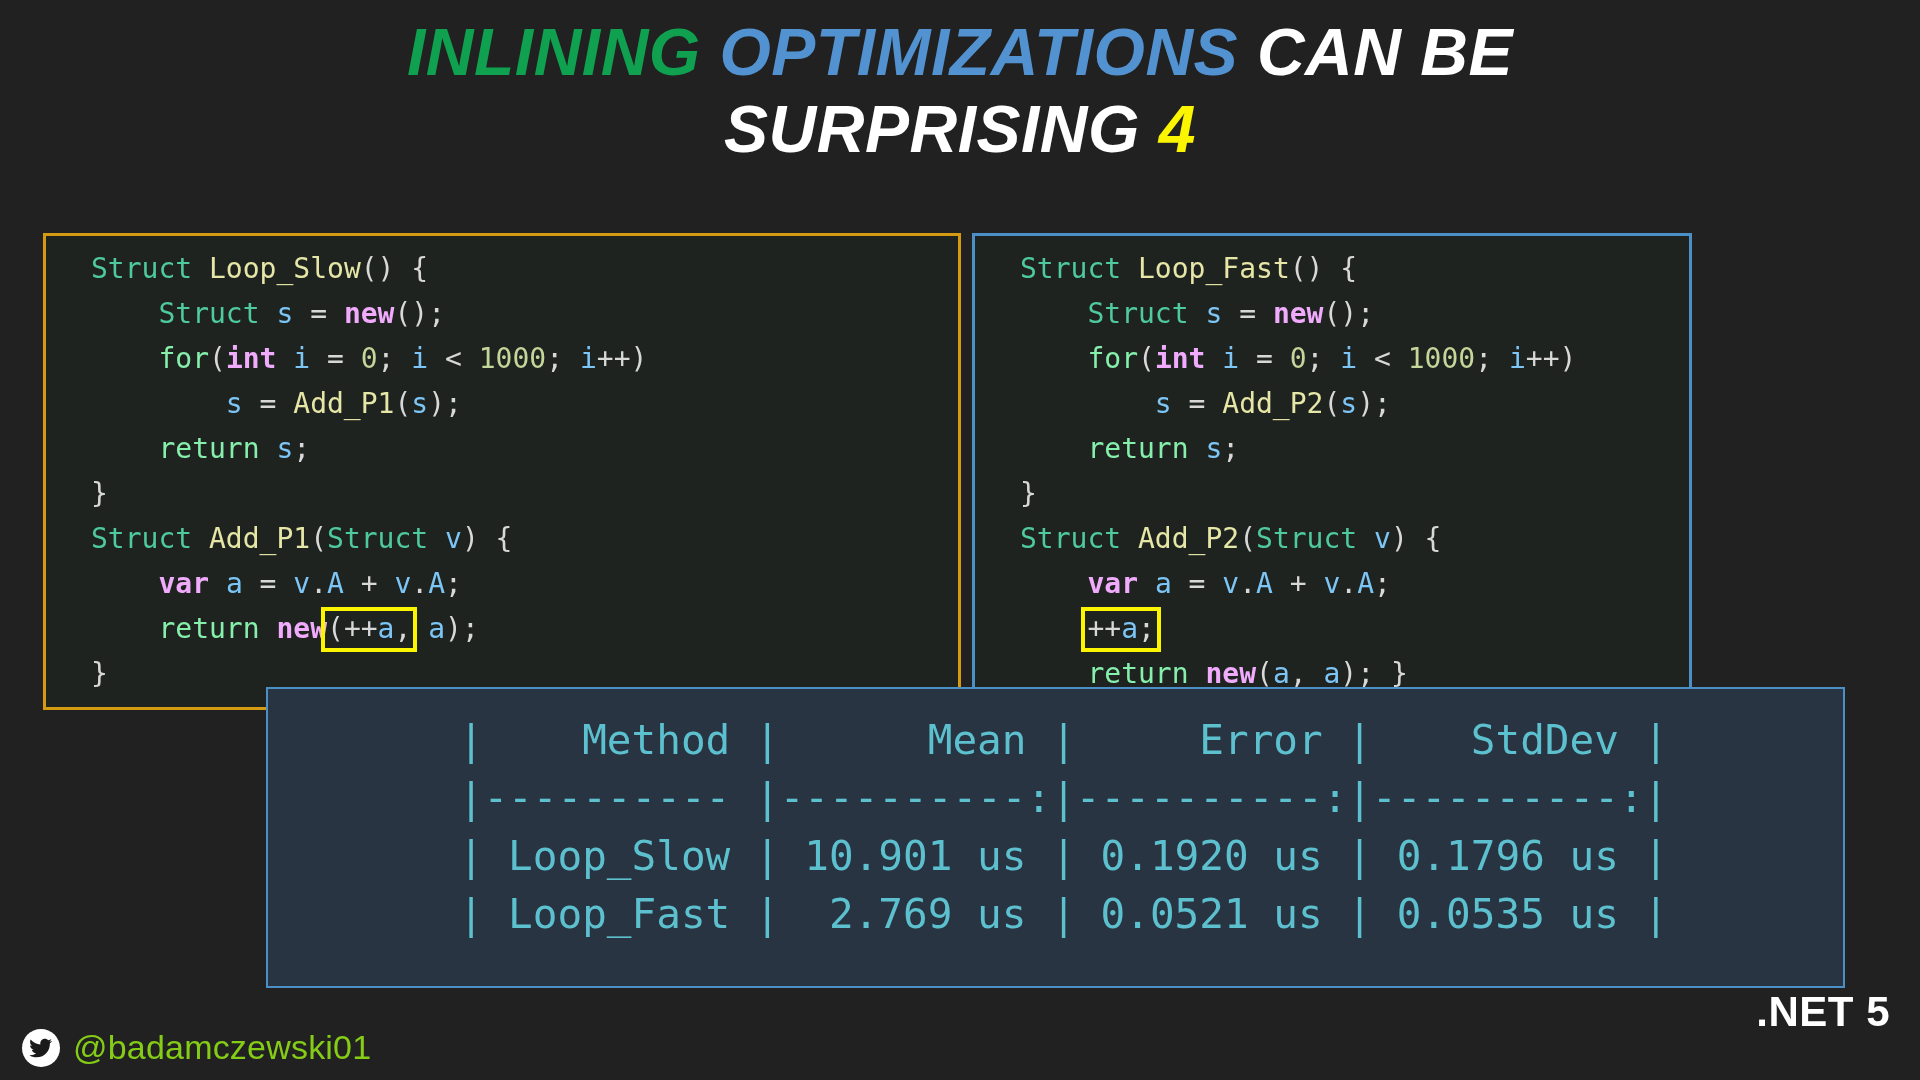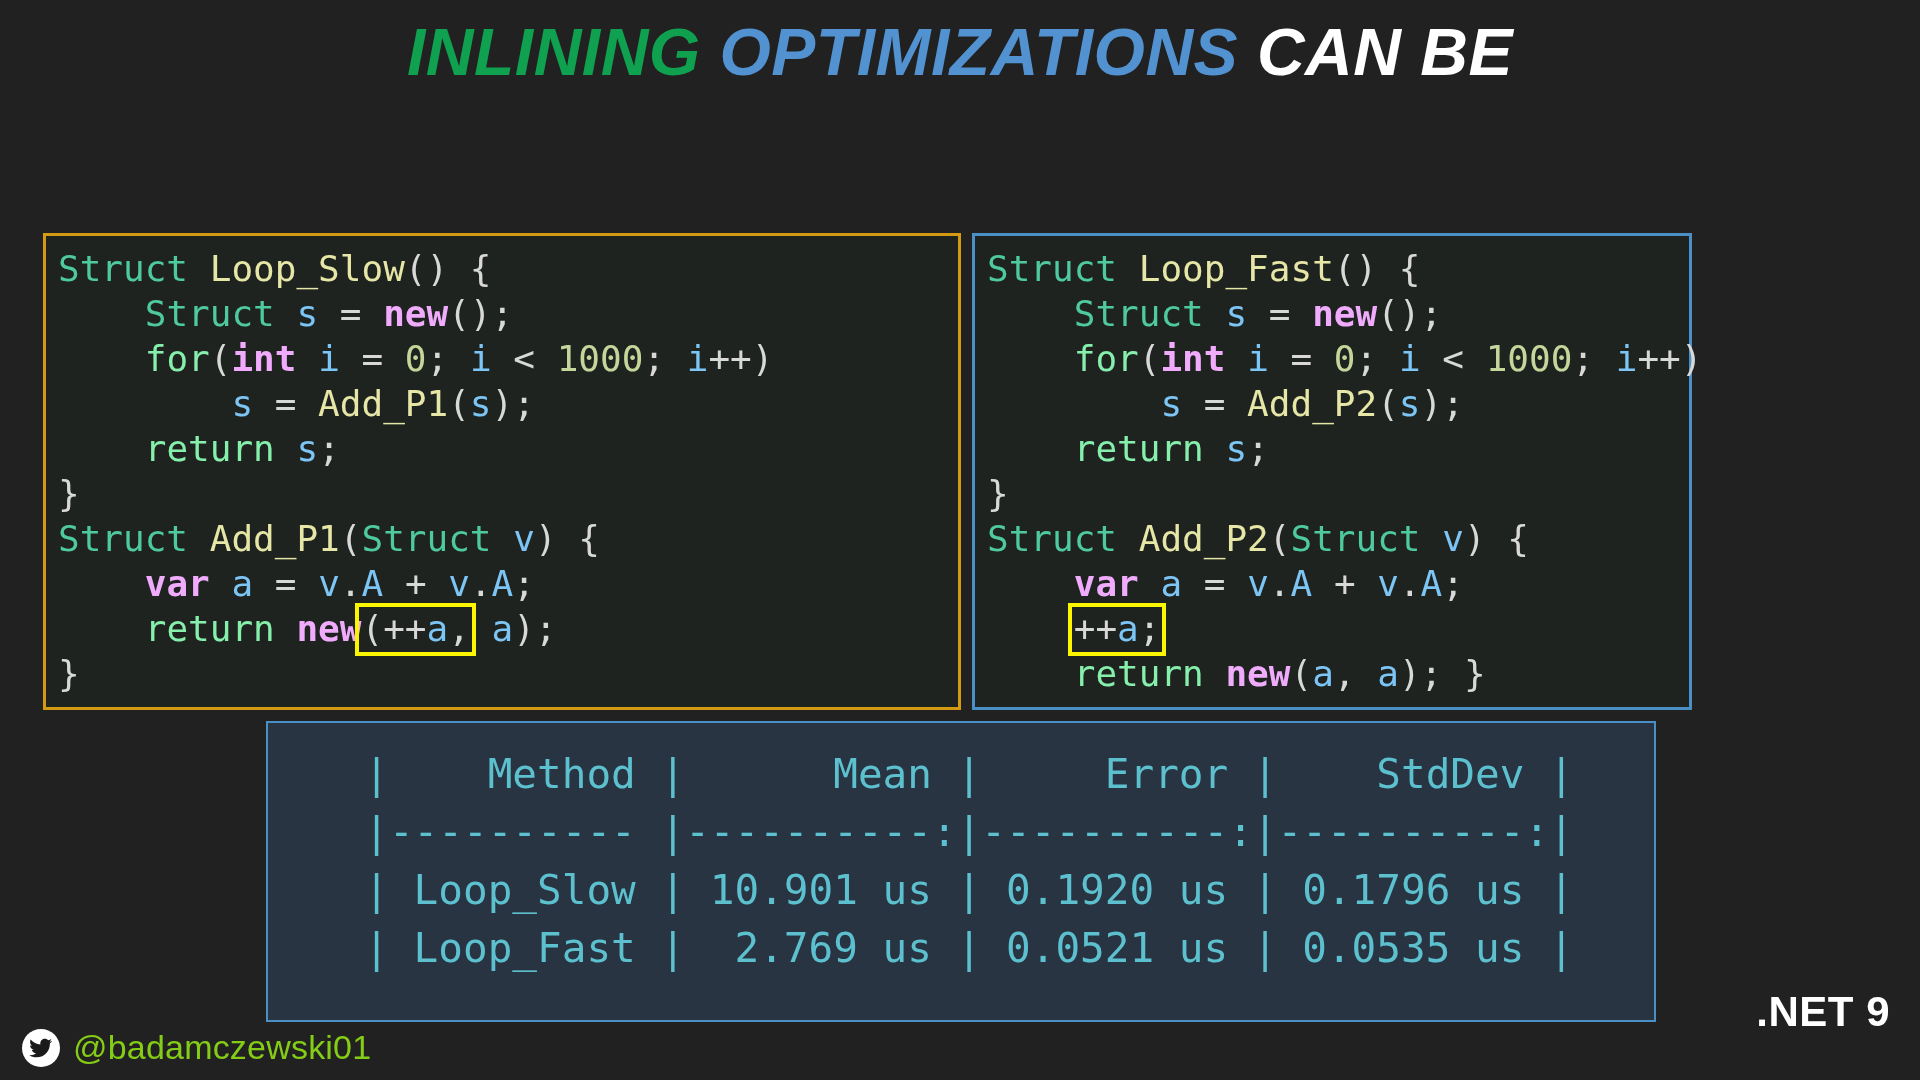--- a/index.html
+++ b/index.html
@@ -54,24 +54,25 @@
   .panel.right {
     left: 972px;
     top: 233px;
     width: 720px;
     height: 477px;
     border-color: #4a90c7;
   }
 
   .code {
     font-family: "DejaVu Sans Mono", "Liberation Mono", monospace;
-    font-size: 36px;
+    font-size: 28px;
     line-height: 45px;
     white-space: pre;
     color: #d4d4d4;
+    margin-left: 33px;
   }
   .code-line { height: 45px; }
 
   
   .c-type   { color: #4ec9a0; }
   .c-fn     { color: #e6e6a6; }
   .c-kw     { color: #86efac; }
   .c-kw2    { color: #f0abfc; font-weight: bold; }
   .c-var    { color: #7cc5f5; }
   .c-num    { color: #c5d69a; }
@@ -82,22 +83,22 @@
     outline: 4px solid #fcf500;
     outline-offset: 0px;
     padding: 1px 2px 3px 2px;
     margin: 0 -2px;
   }
 
   
   .results {
     position: absolute;
     left: 266px;
-    top: 721px;
-    width: 1390px;
+    top: 687px;
+    width: 1579px;
     height: 301px;
     background: #283442;
     border: 2px solid #4a90c7;
     padding: 22px 0 0 16px;
   }
   .table-text {
     font-family: "DejaVu Sans Mono", "Liberation Mono", monospace;
     font-size: 41px;
     line-height: 58px;
     white-space: pre;
@@ -143,20 +144,24 @@
 </style>
 </head>
 <body>
 
 <div class="title">
   <div>
     <span class="t-green">Inlining</span>
     <span class="t-blue">Optimizations</span>
     <span class="t-white">Can Be</span>
   </div>
+  <div>
+    <span class="t-white">Surprising</span>
+    <span class="t-yellow">4</span>
+  </div>
 </div>
 
 <div class="panel left">
   <div class="code" id="left-code"><div class="code-line"><span class="c-type">Struct</span><span class="c-plain"> </span><span class="c-fn">Loop_Slow</span><span class="c-punc">() {</span></div><div class="code-line"><span class="c-plain">    </span><span class="c-type">Struct</span><span class="c-plain"> </span><span class="c-var">s</span><span class="c-punc"> = </span><span class="c-kw2">new</span><span class="c-punc">();</span></div><div class="code-line"><span class="c-plain">    </span><span class="c-kw">for</span><span class="c-punc">(</span><span class="c-kw2">int</span><span class="c-plain"> </span><span class="c-var">i</span><span class="c-punc"> = </span><span class="c-num">0</span><span class="c-punc">; </span><span class="c-var">i</span><span class="c-punc"> &lt; </span><span class="c-num">1000</span><span class="c-punc">; </span><span class="c-var">i</span><span class="c-punc">++)</span></div><div class="code-line"><span class="c-plain">        </span><span class="c-var">s</span><span class="c-punc"> = </span><span class="c-fn">Add_P1</span><span class="c-punc">(</span><span class="c-var">s</span><span class="c-punc">);</span></div><div class="code-line"><span class="c-plain">    </span><span class="c-kw">return</span><span class="c-plain"> </span><span class="c-var">s</span><span class="c-punc">;</span></div><div class="code-line"><span class="c-punc">}</span></div><div class="code-line"><span class="c-type">Struct</span><span class="c-plain"> </span><span class="c-fn">Add_P1</span><span class="c-punc">(</span><span class="c-type">Struct</span><span class="c-plain"> </span><span class="c-var">v</span><span class="c-punc">) {</span></div><div class="code-line"><span class="c-plain">    </span><span class="c-kw2">var</span><span class="c-plain"> </span><span class="c-var">a</span><span class="c-punc"> = </span><span class="c-var">v</span><span class="c-punc">.</span><span class="c-var">A</span><span class="c-punc"> + </span><span class="c-var">v</span><span class="c-punc">.</span><span class="c-var">A</span><span class="c-punc">;</span></div><div class="code-line"><span class="c-plain">    </span><span class="c-kw">return</span><span class="c-plain"> </span><span class="c-kw2">new</span><span class="hl"><span class="c-punc">(++</span><span class="c-var">a</span><span class="c-punc">,</span></span><span class="c-plain"> </span><span class="c-var">a</span><span class="c-punc">);</span></div><div class="code-line"><span class="c-punc">}</span></div></div>
 </div>
 
 <div class="panel right">
   <div class="code" id="right-code"><div class="code-line"><span class="c-type">Struct</span><span class="c-plain"> </span><span class="c-fn">Loop_Fast</span><span class="c-punc">() {</span></div><div class="code-line"><span class="c-plain">    </span><span class="c-type">Struct</span><span class="c-plain"> </span><span class="c-var">s</span><span class="c-punc"> = </span><span class="c-kw2">new</span><span class="c-punc">();</span></div><div class="code-line"><span class="c-plain">    </span><span class="c-kw">for</span><span class="c-punc">(</span><span class="c-kw2">int</span><span class="c-plain"> </span><span class="c-var">i</span><span class="c-punc"> = </span><span class="c-num">0</span><span class="c-punc">; </span><span class="c-var">i</span><span class="c-punc"> &lt; </span><span class="c-num">1000</span><span class="c-punc">; </span><span class="c-var">i</span><span class="c-punc">++)</span></div><div class="code-line"><span class="c-plain">        </span><span class="c-var">s</span><span class="c-punc"> = </span><span class="c-fn">Add_P2</span><span class="c-punc">(</span><span class="c-var">s</span><span class="c-punc">);</span></div><div class="code-line"><span class="c-plain">    </span><span class="c-kw">return</span><span class="c-plain"> </span><span class="c-var">s</span><span class="c-punc">;</span></div><div class="code-line"><span class="c-punc">}</span></div><div class="code-line"><span class="c-type">Struct</span><span class="c-plain"> </span><span class="c-fn">Add_P2</span><span class="c-punc">(</span><span class="c-type">Struct</span><span class="c-plain"> </span><span class="c-var">v</span><span class="c-punc">) {</span></div><div class="code-line"><span class="c-plain">    </span><span class="c-kw2">var</span><span class="c-plain"> </span><span class="c-var">a</span><span class="c-punc"> = </span><span class="c-var">v</span><span class="c-punc">.</span><span class="c-var">A</span><span class="c-punc"> + </span><span class="c-var">v</span><span class="c-punc">.</span><span class="c-var">A</span><span class="c-punc">;</span></div><div class="code-line"><span class="c-plain">    </span><span class="hl"><span class="c-punc">++</span><span class="c-var">a</span><span class="c-punc">;</span></span></div><div class="code-line"><span class="c-plain">    </span><span class="c-kw">return</span><span class="c-plain"> </span><span class="c-kw2">new</span><span class="c-punc">(</span><span class="c-var">a</span><span class="c-punc">, </span><span class="c-var">a</span><span class="c-punc">); }</span></div></div>
 </div>
 
@@ -169,13 +174,13 @@
 
 <div class="footer-handle">
   <span class="tw-badge">
     <svg viewBox="0 0 24 24" aria-hidden="true">
       <path fill="#1a1a1a" d="M23 4.9c-.8.4-1.7.6-2.6.8 1-.6 1.7-1.5 2-2.6-.9.5-1.9.9-3 1.1-.9-.9-2.1-1.5-3.4-1.5-2.6 0-4.7 2.1-4.7 4.7 0 .4 0 .7.1 1.1C7.6 8.3 4.1 6.4 1.7 3.5c-.4.7-.6 1.5-.6 2.4 0 1.6.8 3 2.1 3.9-.8 0-1.5-.2-2.1-.6v.1c0 2.3 1.6 4.2 3.8 4.6-.4.1-.8.2-1.2.2-.3 0-.6 0-.9-.1.6 1.9 2.3 3.2 4.4 3.3-1.6 1.3-3.6 2-5.8 2-.4 0-.8 0-1.1-.1 2.1 1.3 4.6 2.1 7.2 2.1 8.7 0 13.4-7.2 13.4-13.4v-.6c.9-.7 1.7-1.5 2.3-2.4z"></path>
     </svg>
   </span>
   <span class="handle-text">@badamczewski01</span>
 </div>
 
-<div class="dotnet">.NET 9</div>
+<div class="dotnet">.NET 5</div>
 
 </body></html>

